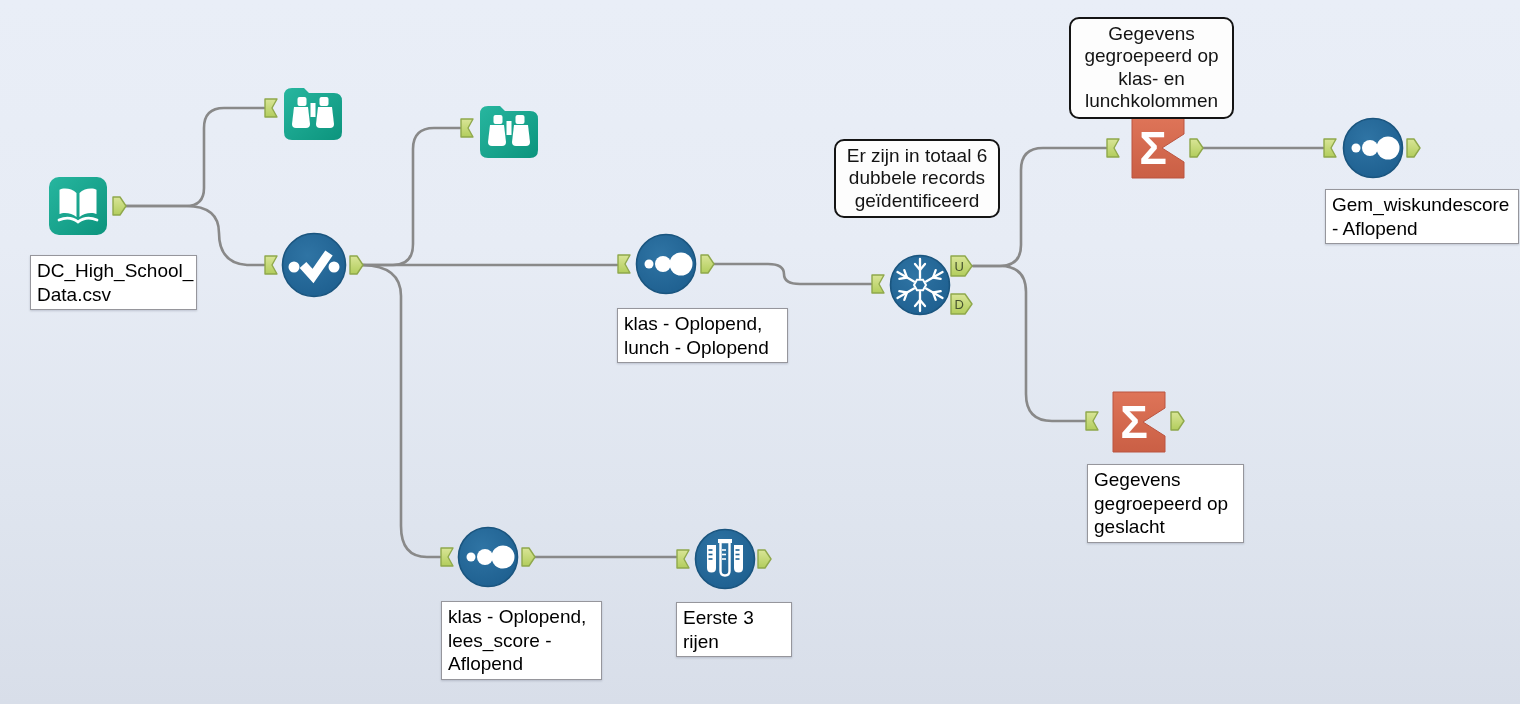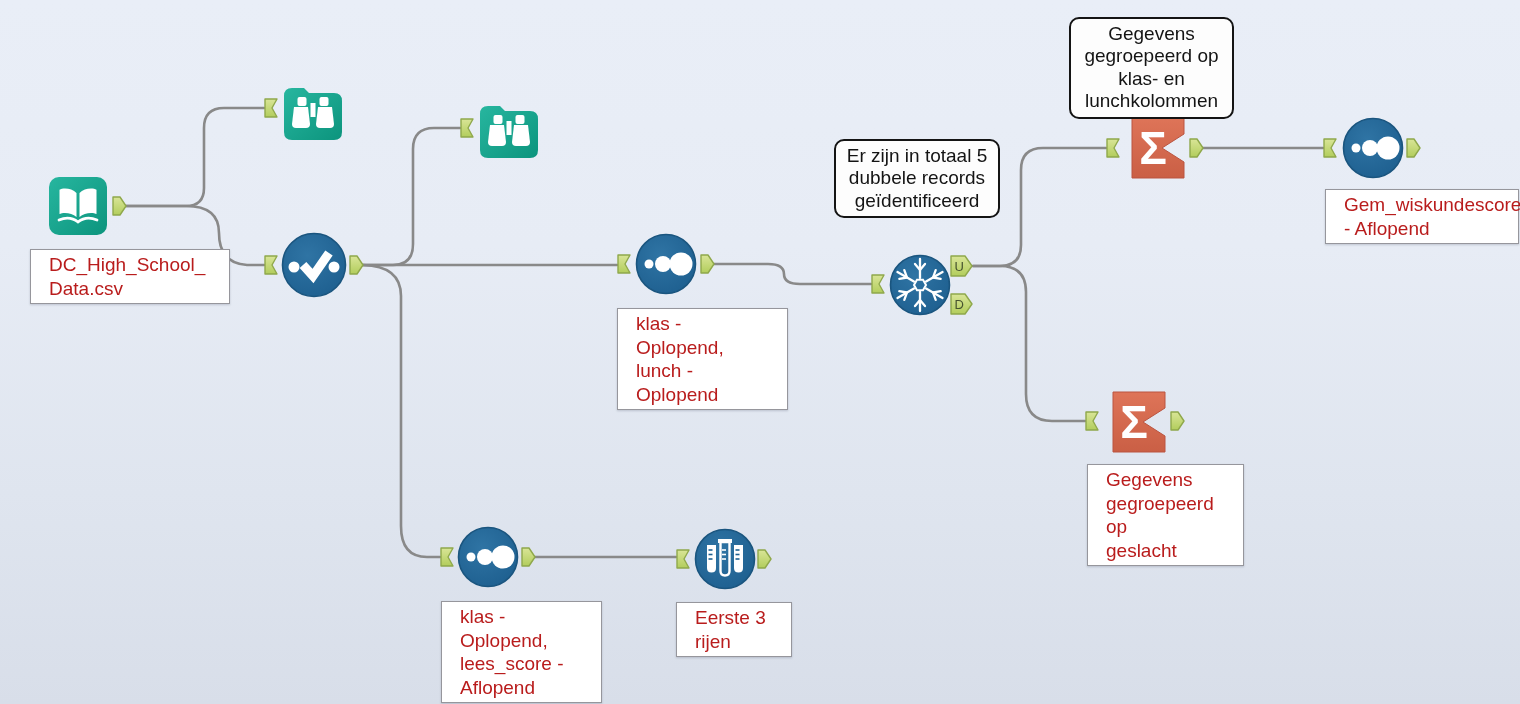--- a/index.html
+++ b/index.html
@@ -7,22 +7,22 @@
   .canvas{
     position:relative;width:1520px;height:704px;overflow:hidden;
     background:linear-gradient(180deg,#e9eef7 0%,#e7ecf5 35%,#dfe5ef 70%,#d8dee9 100%);
   }
   .wires{position:absolute;left:0;top:0;width:1520px;height:704px;}
   .wires path{stroke:#898989;stroke-width:2.6;fill:none;stroke-linecap:round;}
   .tool{position:absolute;}
   .anchor{position:absolute;}
   .label-box{
     position:absolute;box-sizing:border-box;background:#ffffff;
-    border:1px solid #96969c;color:#b91c1c;font-size:19px;line-height:1.24;
-    padding:3px 18px;white-space:pre-line;box-shadow:0 1px 2px rgba(70,80,100,.25);
+    border:1px solid #96969c;color:#000000;font-size:19px;line-height:1.24;
+    padding:3px 6px;white-space:pre-line;box-shadow:0 1px 2px rgba(70,80,100,.25);
   }
   .comment-box{
     position:absolute;box-sizing:border-box;background:#fdfdfd;
     border:2px solid #141414;border-radius:10px;color:#141414;
     font-size:19px;line-height:1.18;padding:4px 6px;text-align:center;
     white-space:pre-line;
   }
   .ud-letter{font-size:13px;fill:#47542f;font-family:"Liberation Sans",sans-serif;}
 </style>
 </head>
@@ -261,35 +261,35 @@
       <path d="M26.5,14 h9 v29 q0,4.5 -4.5,4.5 q-4.5,0 -4.5,-4.5 Z" fill="none" stroke="#fff" stroke-width="2.4"></path>
       <rect x="24" y="11" width="14" height="4" fill="#fff"></rect>
       <g stroke="#fff" stroke-width="1.6">
         <line x1="28" y1="22" x2="32" y2="22"></line>
           <line x1="28" y1="26.5" x2="32" y2="26.5"></line>
           <line x1="28" y1="31" x2="32" y2="31"></line>
       </g>
     </svg>
   </div>
 
-  <div class="label-box" style="left:30px;top:249px;width:200px">DC_High_School_
+  <div class="label-box" style="left:30px;top:255px;width:167px">DC_High_School_
 Data.csv</div>
   <div class="label-box" style="left:617px;top:308px;width:171px">klas - Oplopend,
 lunch - Oplopend</div>
   <div class="label-box" style="left:441px;top:601px;width:161px">klas - Oplopend,
 lees_score -
 Aflopend</div>
   <div class="label-box" style="left:676px;top:602px;width:116px">Eerste 3 rijen</div>
   <div class="label-box" style="left:1325px;top:189px;width:194px">Gem_wiskundescore
 - Aflopend</div>
   <div class="label-box" style="left:1087px;top:464px;width:157px">Gegevens
 gegroepeerd op
 geslacht</div>
 
-  <div class="comment-box" style="left:834px;top:139px;width:166px">Er zijn in totaal 5
+  <div class="comment-box" style="left:834px;top:139px;width:166px">Er zijn in totaal 6
 dubbele records
 geïdentificeerd</div>
   <div class="comment-box" style="left:1069px;top:17px;width:165px">Gegevens
 gegroepeerd op
 klas- en
 lunchkolommen</div>
 
 </div>
 
 </body></html>

